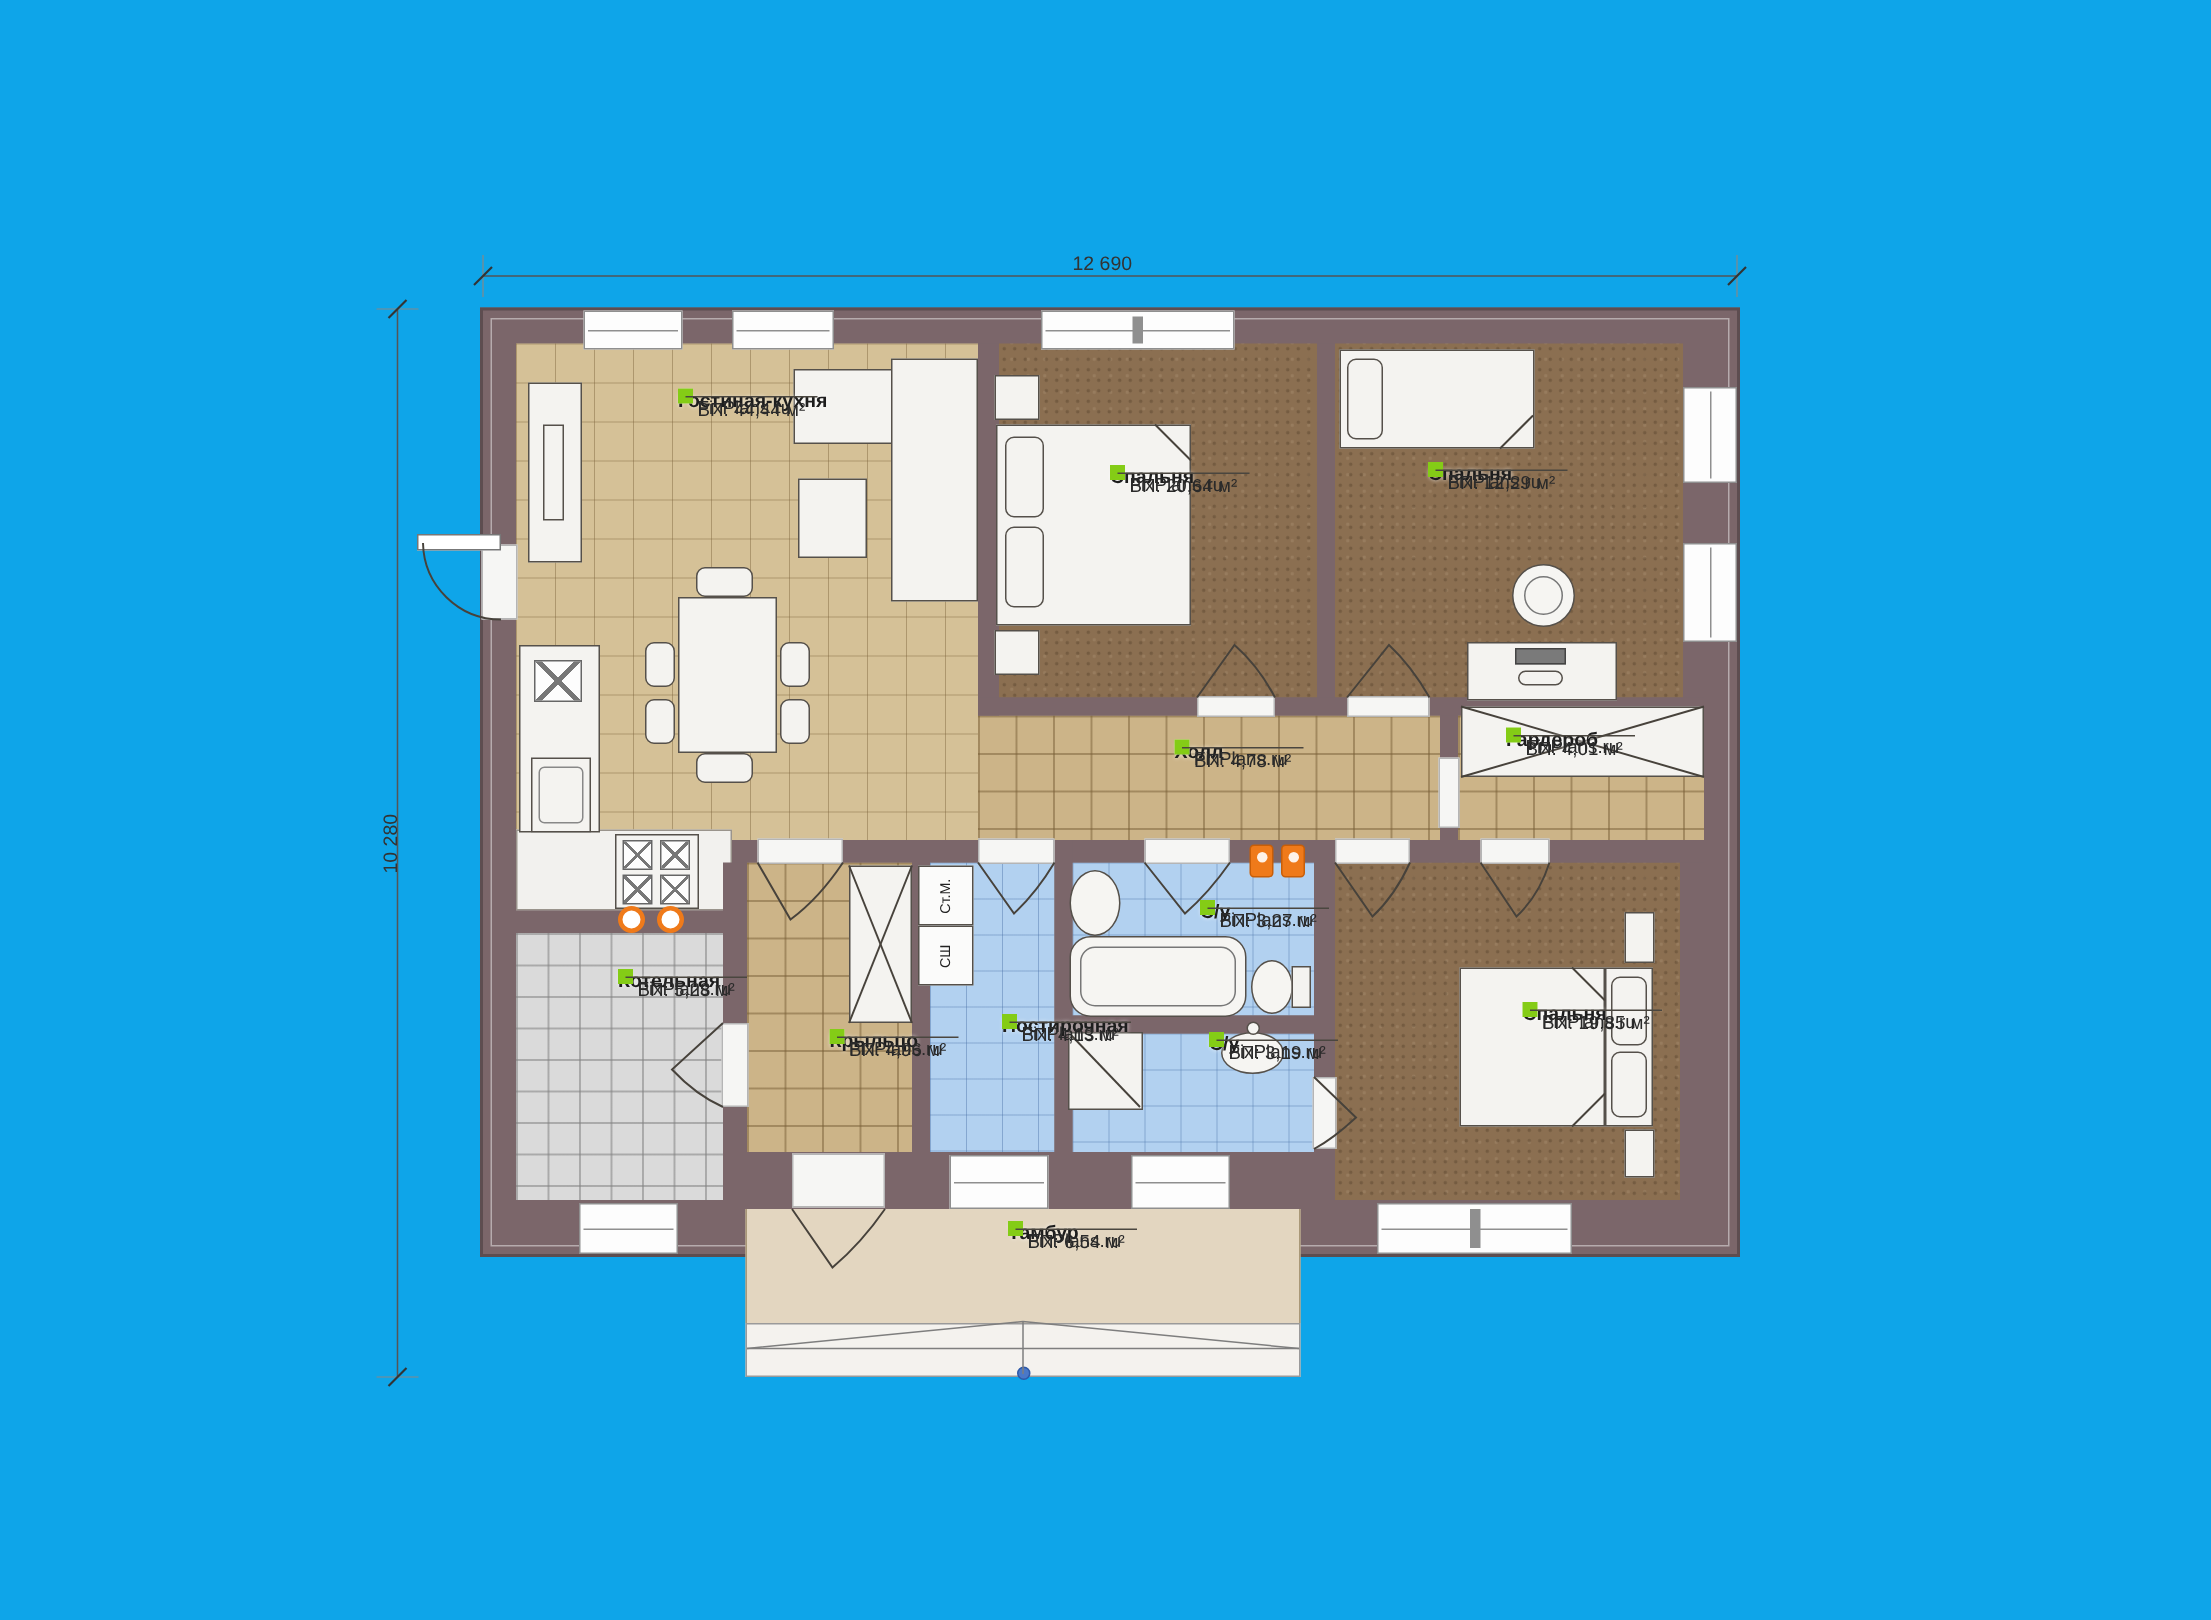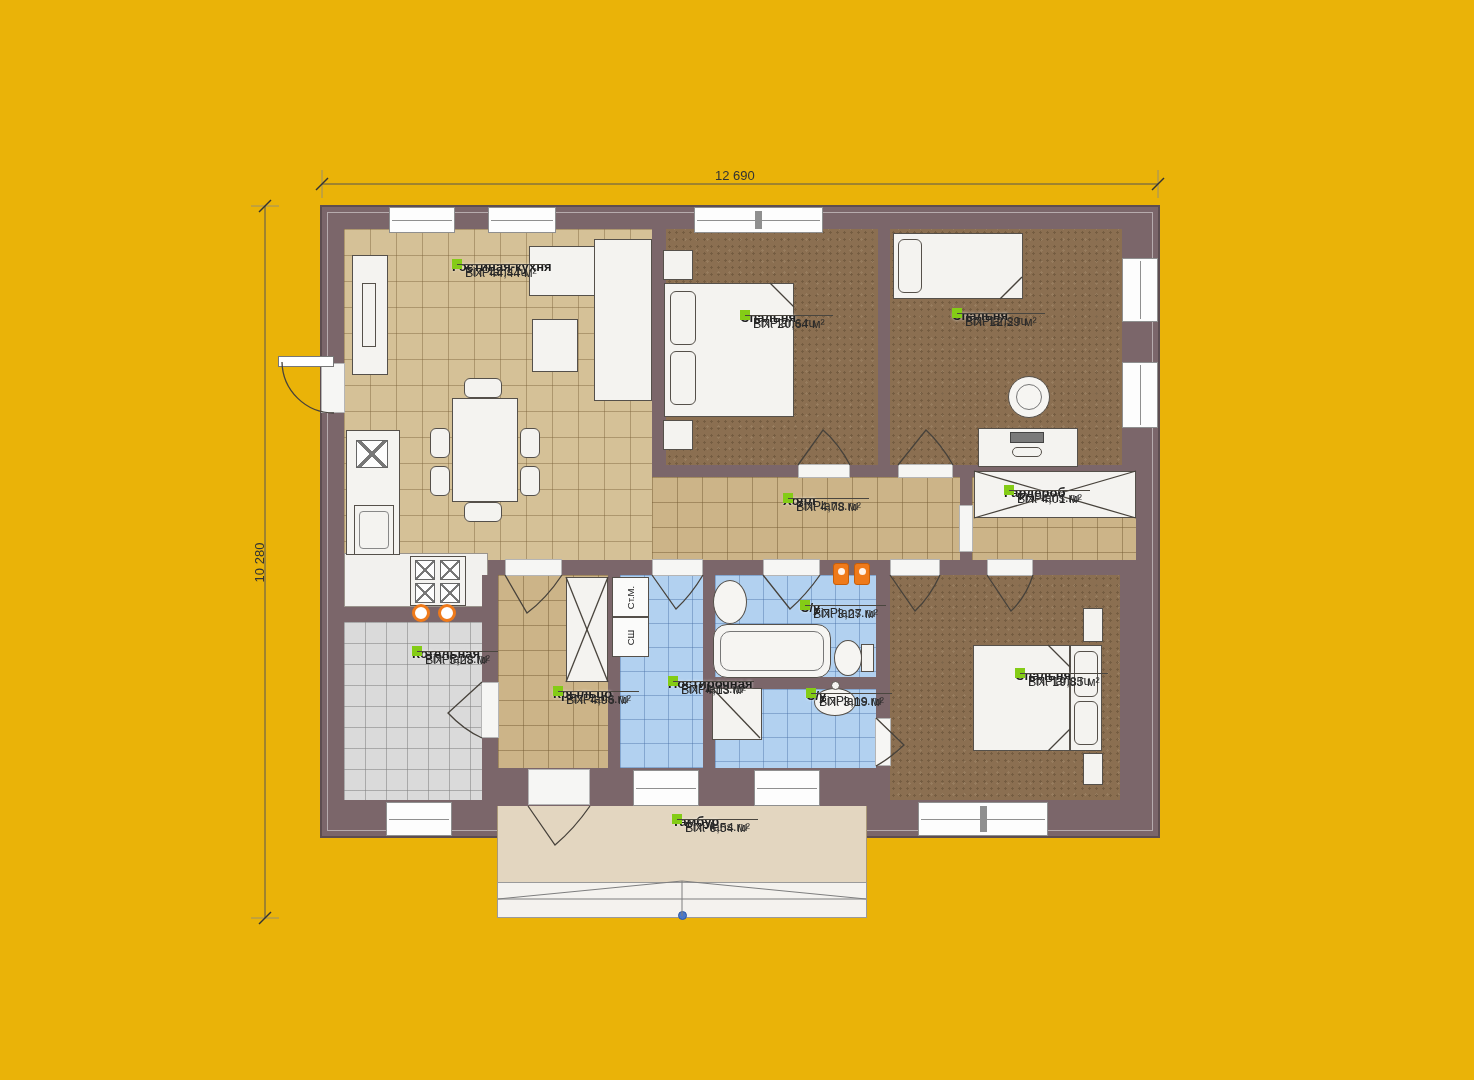--- a/index.html
+++ b/index.html
@@ -1,17 +1,17 @@
 <!DOCTYPE html>
 <html><head>
 <meta charset="utf-8">
 <style>
   html,body{margin:0;padding:0;background:#ffffff;}
   body{font-family:"Liberation Sans", sans-serif;}
-  #canvas{position:relative;width:1474px;height:1080px;background:#eab308;overflow:hidden;}
+  #canvas{position:relative;width:1474px;height:1080px;background:#0ea5e9;overflow:hidden;}
   #canvas *{box-sizing:border-box;position:absolute;}
   .wall{background:#7b666a;}
   .building{background:#7b666a;border:2px solid #5d4d50;}
   .trim{border:1px solid rgba(255,255,255,.45);pointer-events:none;}
   .floor-tan{background:#d5c197;
     background-image:linear-gradient(rgba(125,100,60,.45) 1px,transparent 1px),linear-gradient(90deg,rgba(125,100,60,.45) 1px,transparent 1px);
     background-size:26px 26px;}
   .floor-tan2{background:#ccb488;
     background-image:linear-gradient(rgba(120,95,55,.5) 1px,transparent 1px),linear-gradient(90deg,rgba(120,95,55,.5) 1px,transparent 1px);
     background-size:25px 25px;}

